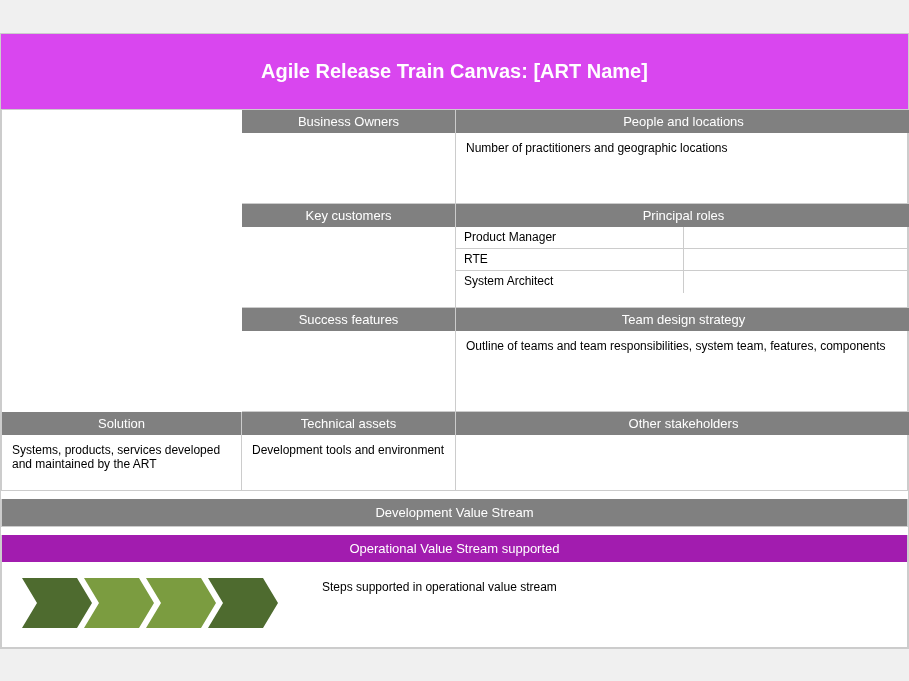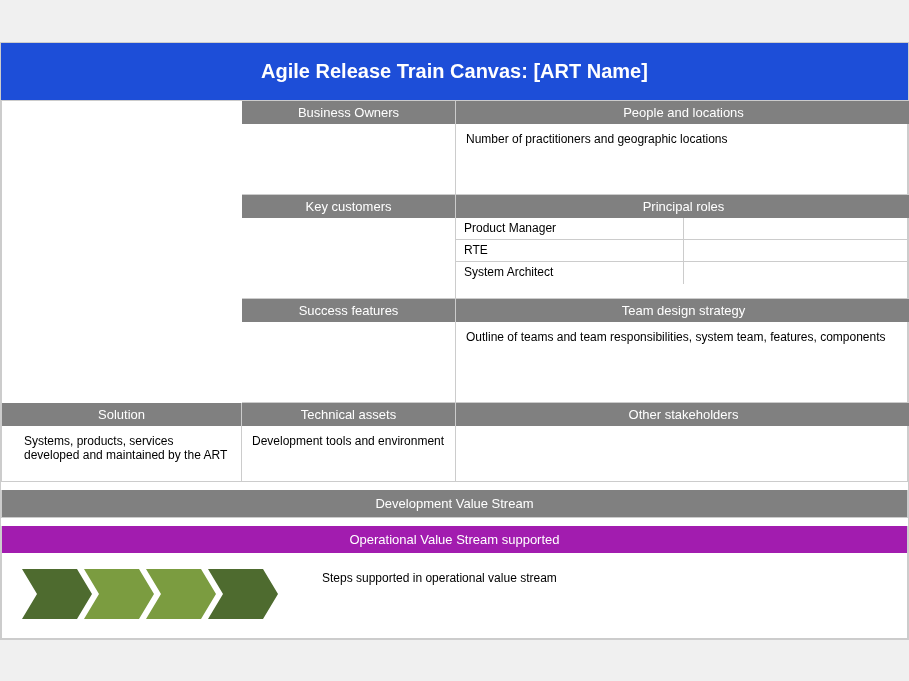--- a/index.html
+++ b/index.html
@@ -11,26 +11,26 @@
       justify-content: center;
       align-items: center;
       min-height: 100vh;
     }
     .canvas-wrapper {
       width: 909px;
       background: white;
       border: 1px solid #ccc;
     }
     .canvas-title {
-      background: #1d4ed8;
+      background: #d946ef;
       color: white;
       text-align: center;
       font-size: 20px;
       font-weight: bold;
-      padding: 17px 0;
+      padding: 26px 0;
     }
     .dvs-header {
       background: #808080;
       color: white;
       text-align: center;
       padding: 6px;
       font-size: 13px;
     }
     .ovs-header {
       background: #a21caf;
@@ -89,21 +89,21 @@
     <div style="grid-column:3; grid-row:3; border-bottom:1px solid #ccc;">
       <div class="cell-header">Team design strategy</div>
       <div style="padding:8px 10px; font-size:12px; min-height:70px;">Outline of teams and team responsibilities, system team, features, components</div>
     </div>
 
   </div>
 
   <div style="display:grid; grid-template-columns:240px 214px 455px; border:1px solid #ccc; border-top:0;">
     <div style="border-right:1px solid #ccc;">
       <div class="cell-header">Solution</div>
-      <div style="padding:8px 10px; font-size:12px; min-height:55px;margin-left:12px;">Systems, products, services developed and maintained by the ART</div>
+      <div style="padding:8px 10px; font-size:12px; min-height:55px;">Systems, products, services developed and maintained by the ART</div>
     </div>
     <div style="border-right:1px solid #ccc;">
       <div class="cell-header">Technical assets</div>
       <div style="padding:8px 10px; font-size:12px; min-height:55px;">Development tools and environment</div>
     </div>
     <div>
       <div class="cell-header">Other stakeholders</div>
       <div style="min-height:55px;"></div>
     </div>
   </div>

